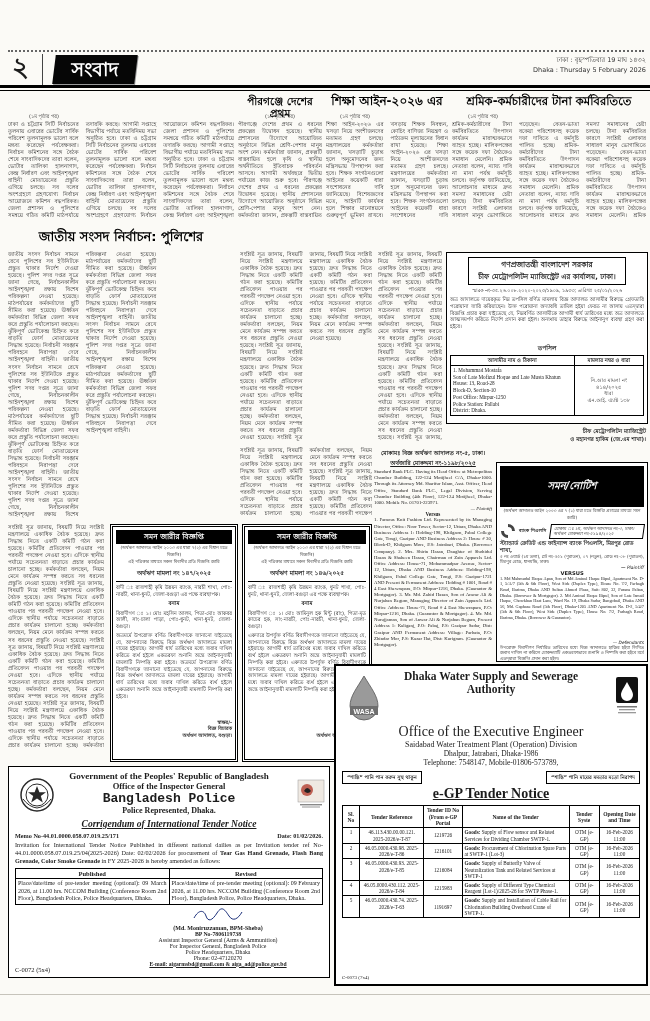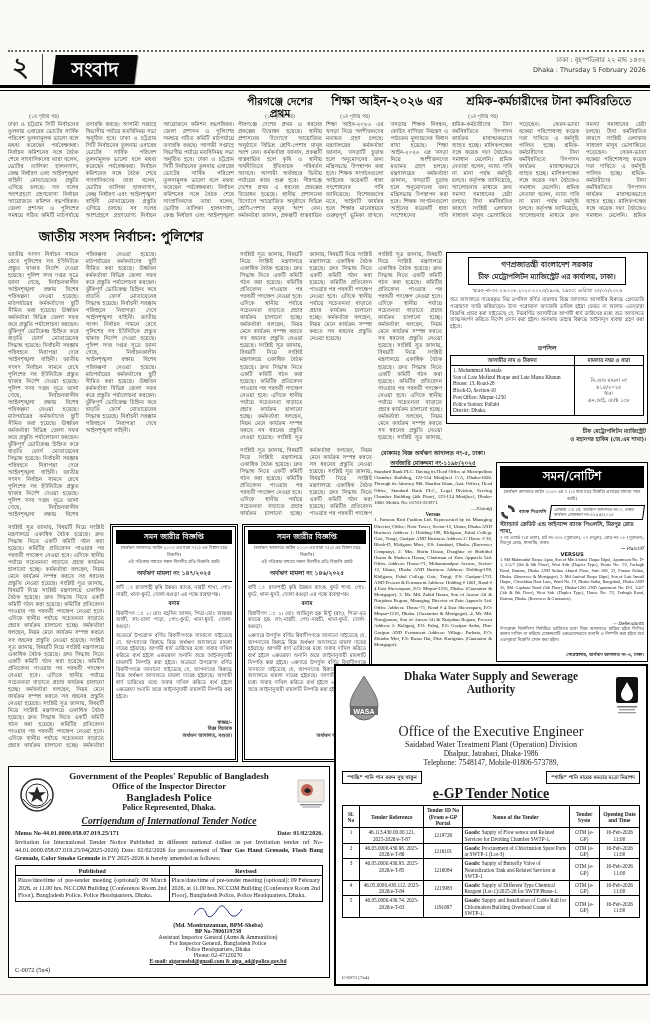--- a/index.html
+++ b/index.html
@@ -41,21 +41,21 @@
 <div class="page">
 
   <div class="abs dotted" style="left:8px;top:50px;width:636px;"></div>
 
   <div class="abs b" style="left:12px;top:54px;font-size:26px;line-height:1;">২</div>
   <div class="abs" style="left:42px;top:54px;height:32px;border-left:1px solid #444;"></div>
   <div class="abs" style="left:54px;top:55px;width:82px;height:29px;background:#060606;transform:skewX(-7deg);box-shadow:1px 1px 0 #999;">
     <div class="ctr" style="color:#fff;font-weight:bold;font-size:19px;line-height:29px;transform:skewX(7deg);">সংবাদ</div>
   </div>
   <div class="abs rt" style="left:420px;top:56px;width:226px;font-size:6.5px;line-height:1.5;color:#333;">
-    <div>ঢাকা : বৃহস্পতিবার ২২ মাঘ ১৪৩২</div>
+    <div>ঢাকা : বৃহস্পতিবার 19 মাঘ ১৪৩২</div>
     <div>Dhaka : Thursday 5 February 2026</div>
   </div>
   <div class="abs rule-thick" style="left:0;top:85px;width:650px;"></div>
   <div class="abs rule-thin" style="left:0;top:90px;width:650px;"></div>
 
   <div class="abs headline" style="left:238px;top:96px;width:84px;font-size:10.5px;">পীরগঞ্জে দেশের প্রথম</div>
   <div class="abs headline" style="left:326px;top:95px;width:122px;font-size:12px;">শিক্ষা আইন-২০২৬ এর</div>
   <div class="abs headline" style="left:452px;top:95px;width:194px;font-size:11.5px;">শ্রমিক-কর্মচারীদের টানা কর্মবিরতিতে</div>
 
   <div class="abs contnote" style="left:8px;top:113px;width:72px;">(১ম পৃষ্ঠার পর)</div>
@@ -113,21 +113,21 @@
     <div class="ctr b" style="font-size:5.8px;font-family:'DejaVu Sans',sans-serif;">মোকামঃ বিজ্ঞ অর্থঋণ আদালত নং-৫, ঢাকা।</div>
     <div class="ctr b" style="font-size:5.8px;text-decoration:underline;font-family:'DejaVu Sans',sans-serif;">অর্থজারি মোকদ্দমা নং-১১৯৮/২০২৫</div>
     <div class="tinyj" style="font-size:4.8px;line-height:1.3;margin-top:1px;">Standard Bank PLC. Having its Head Office at Metropolitan Chamber Building, 122-124 Motijheel C/A, Dhaka-1000. Through its Attorney Md. Sharifur Islam, Asst. Officer, Head Office, Standard Bank PLC., Legal Division, Serving Chamber Building (4th Floor), 122-124 Motijheel, Dhaka-1000. Mobile No. 01701-223971.</div>
     <div class="rt" style="font-size:4.8px;font-style:italic;">— Plaintiff</div>
     <div class="ctr b" style="font-size:5.2px;">Versus</div>
     <div class="tinyj" style="font-size:4.8px;line-height:1.3;height:146px;">1. Famous Knit Fashion Ltd. Represented by its Managing Director, Office: Noor Tower, Sector-12, Uttara, Dhaka AND Business Address 1: Holding-198, Khilgaon, Pabal College Gate, Tongi, Gazipur AND Business Address 2: House # 30, Block-D, Khilgaon More, P.S: Jatrabari, Dhaka. (Borrower Company). 2. Mrs. Shirin Hasan, Daughter of Shohidul Hasan &amp; Shaheen Hasan, Chairman of Zain Apparels Ltd. Office Address: House-71, Mohammadpur Avenue, Sector-12, Uttara, Dhaka AND Business Address: Holding-198, Khilgaon, Pabal College Gate, Tongi, P.S: Gazipur-1721 AND Present &amp; Permanent Address: Holding # 1001, Road # 4 East Shewrapara, P.O: Mirpur-1216, Dhaka. (Guarantor &amp; Mortgagor). 3. Mr. Md. Zahid Hasan, Son of Anwar Ali &amp; Nurjahan Begum, Managing Director of Zain Apparels Ltd. Office Address: House-71, Road # 4 East Shewrapara, P.O: Mirpur-1216, Dhaka. (Guarantor &amp; Mortgagor). 4. Mr. Md. Nurujjaman, Son of Anwar Ali &amp; Nurjahan Begum, Present Address 1: Kaliganj, P.O: Pabaj, P.S: Gazipur Sadar, Dist: Gazipur AND Permanent Address: Village: Parhata, P.O: Zhindar Mor, P.S: Kazar Hat, Dist: Kurigram. (Guarantor &amp; Mortgagor).</div>
 
   </div>
 
   <div class="abs" style="left:496px;top:462px;width:152px;height:200px;border:1.5px solid #000;padding:3px;background:#fff;overflow:hidden;">
-    <div class="blackbar" style="font-size:12px;padding:1px 0;">সমন/নোটিশ</div>
+    <div class="blackbar" style="font-size:10px;padding:12px 0;font-style:italic;">সমন/নোটিশ</div>
     <div class="ctr" style="font-size:4.2px;margin:1px 0;">(অর্থঋণ আদালত আইন ২০০৩ এর ৭ (১) ধারা মতে বিজ্ঞপ্তি প্রচারের মাধ্যমে সমন জারি)</div>
     <div style="display:flex;align-items:center;gap:3px;margin:1px 0;">
       <svg width="16" height="16" viewBox="0 0 16 16">
         <path d="M8 1 A7 7 0 0 1 15 8 L12 8 A4 4 0 0 0 8 4 Z" fill="#444"></path>
         <path d="M8 15 A7 7 0 0 1 1 8 L4 8 A4 4 0 0 0 8 12 Z" fill="#444"></path>
       </svg>
       <span style="font-size:4.5px;font-weight:bold;">ব্যাংক পিএলসি</span>
       <div class="skewtag" style="margin-left:auto;width:86px;">
         <div>মোকাম ঃ ১ম, অর্থঋণ আদালত নং-৩, ঢাকা।</div>
         <div>অর্থঋণ মোকদ্দমা নং-৫১৯৪/২০২৫</div>
@@ -188,22 +188,22 @@
     </svg>
     <svg class="abs" style="left:288px;top:12px;" width="28" height="30" viewBox="0 0 28 30">
       <rect x="1" y="1" width="26" height="22" fill="#efe9e2" stroke="#999" stroke-width="0.5"></rect>
       <circle cx="10" cy="11" r="6" fill="#b5483a" opacity="0.85"></circle>
       <path d="M7 12 Q10 6 14 12 Q11 16 7 12" fill="#222"></path>
       <rect x="3" y="25" width="22" height="1.4" fill="#888"></rect>
       <rect x="5" y="27.4" width="18" height="1.2" fill="#aaa"></rect>
     </svg>
     <div class="ctr" style="margin:0 44px;">
       <div class="b" style="font-size:9px;">Government of the Peoples' Republic of Bangladesh</div>
-      <div class="b" style="font-size:8.5px;">Office of the Inspector Director</div>
-      <div class="b" style="font-size:11px;">Bangladesh Police</div>
+      <div class="b" style="font-size:8.5px;">Office of the Inspector General</div>
+      <div class="b" style="font-size:13px;font-family:Liberation Mono, monospace;">Bangladesh Police</div>
       <div class="b" style="font-size:8px;">Police Represented, Dhaka.</div>
     </div>
     <div class="ctr b" style="font-size:9.5px;font-style:italic;text-decoration:underline;margin:4px 0 3px;">Corrigendum of International Tender Notice</div>
     <div style="display:flex;justify-content:space-between;font-size:6.2px;margin:2px 0;">
       <span class="b">Memo No-44.01.0000.058.07.019.25/171</span>
       <span class="b">Date: 01/02/2026.</span>
     </div>
     <div class="tinyj" style="font-size:6.2px;line-height:1.3;"><span>Invitation for International Tender Notice Published in different national dailies as per Invitation tender ref No-44.01.0000.058.07.019.25/04(2025-2026) Date: 02/02/2026 for procurement of </span><b>Tear Gas Hand Grenade, Flash Bang Grenade, Color Smoke Grenade</b><span> in FY 2025-2026 is hereby amended as follows:</span></div>
     <table class="pol-table" style="margin-top:3px;">
       <tbody>

